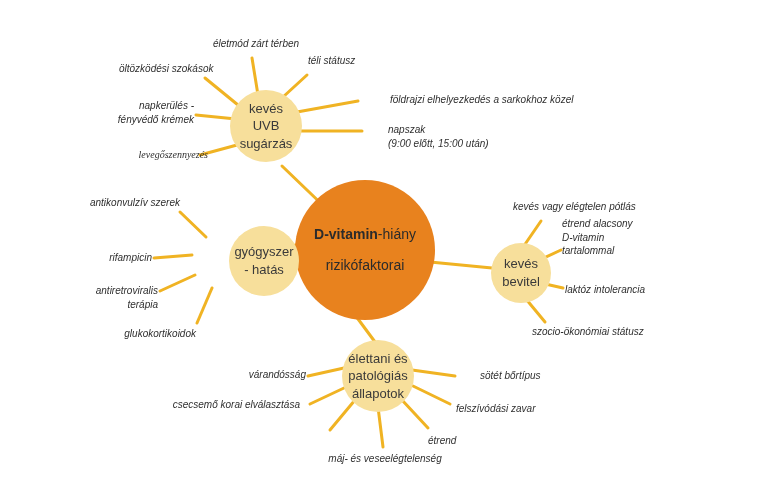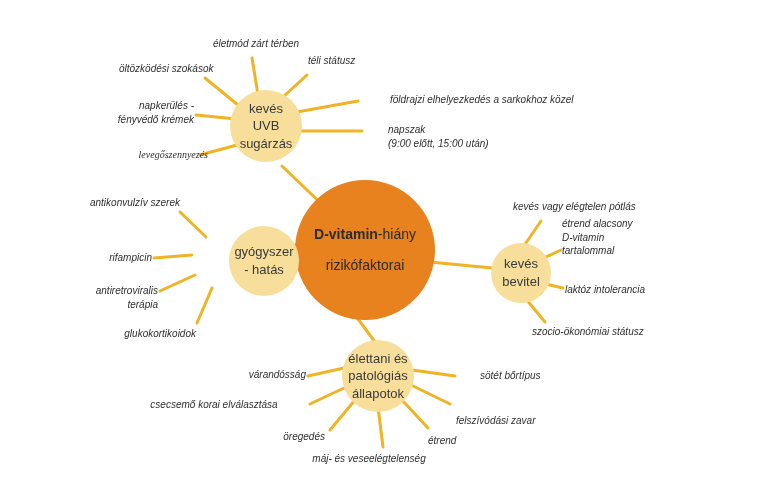--- a/index.html
+++ b/index.html
@@ -151,19 +151,18 @@
 
   <div class="leaf right" style="left:513px; top:192px; width:180px;margin-top:8px;">kevés vagy elégtelen pótlás</div>
   <div class="leaf right" style="left:562px; top:217px; width:150px;">étrend alacsony
 D-vitamin
 tartalommal</div>
   <div class="leaf right" style="left:565px; top:283px; width:150px;">laktóz intolerancia</div>
   <div class="leaf right" style="left:532px; top:325px; width:190px;">szocio-ökonómiai státusz</div>
 
   <div class="leaf left" style="left:208px; top:368px; width:98px;">várandósság</div>
   <div class="leaf right" style="left:480px; top:369px; width:110px;">sötét bőrtípus</div>
-  <div class="leaf left" style="left:138px; top:398px; width:152px;text-align:center;">csecsemő korai elválasztása</div>
-  <div class="leaf right" style="left:456px; top:402px; width:130px;margin-top:12px;">felszívódási zavar</div>
-  <div class="leaf left" style="left:215px; top:430px; width:110px;">öregedés</div>
+  <div class="leaf left" style="left:148px; top:398px; width:152px;">csecsemő korai elválasztása</div>
+  <div class="leaf right" style="left:456px; top:402px; width:130px;">felszívódási zavar</div>
   <div class="leaf right" style="left:428px; top:434px; width:90px;">étrend</div>
-  <div class="leaf center" style="left:284px; top:452px; width:170px;">máj- és veseelégtelenség</div>
+  <div class="leaf center" style="left:300px; top:452px; width:170px;">máj- és veseelégtelenség</div>
 
 </div>
 
 </body></html>

